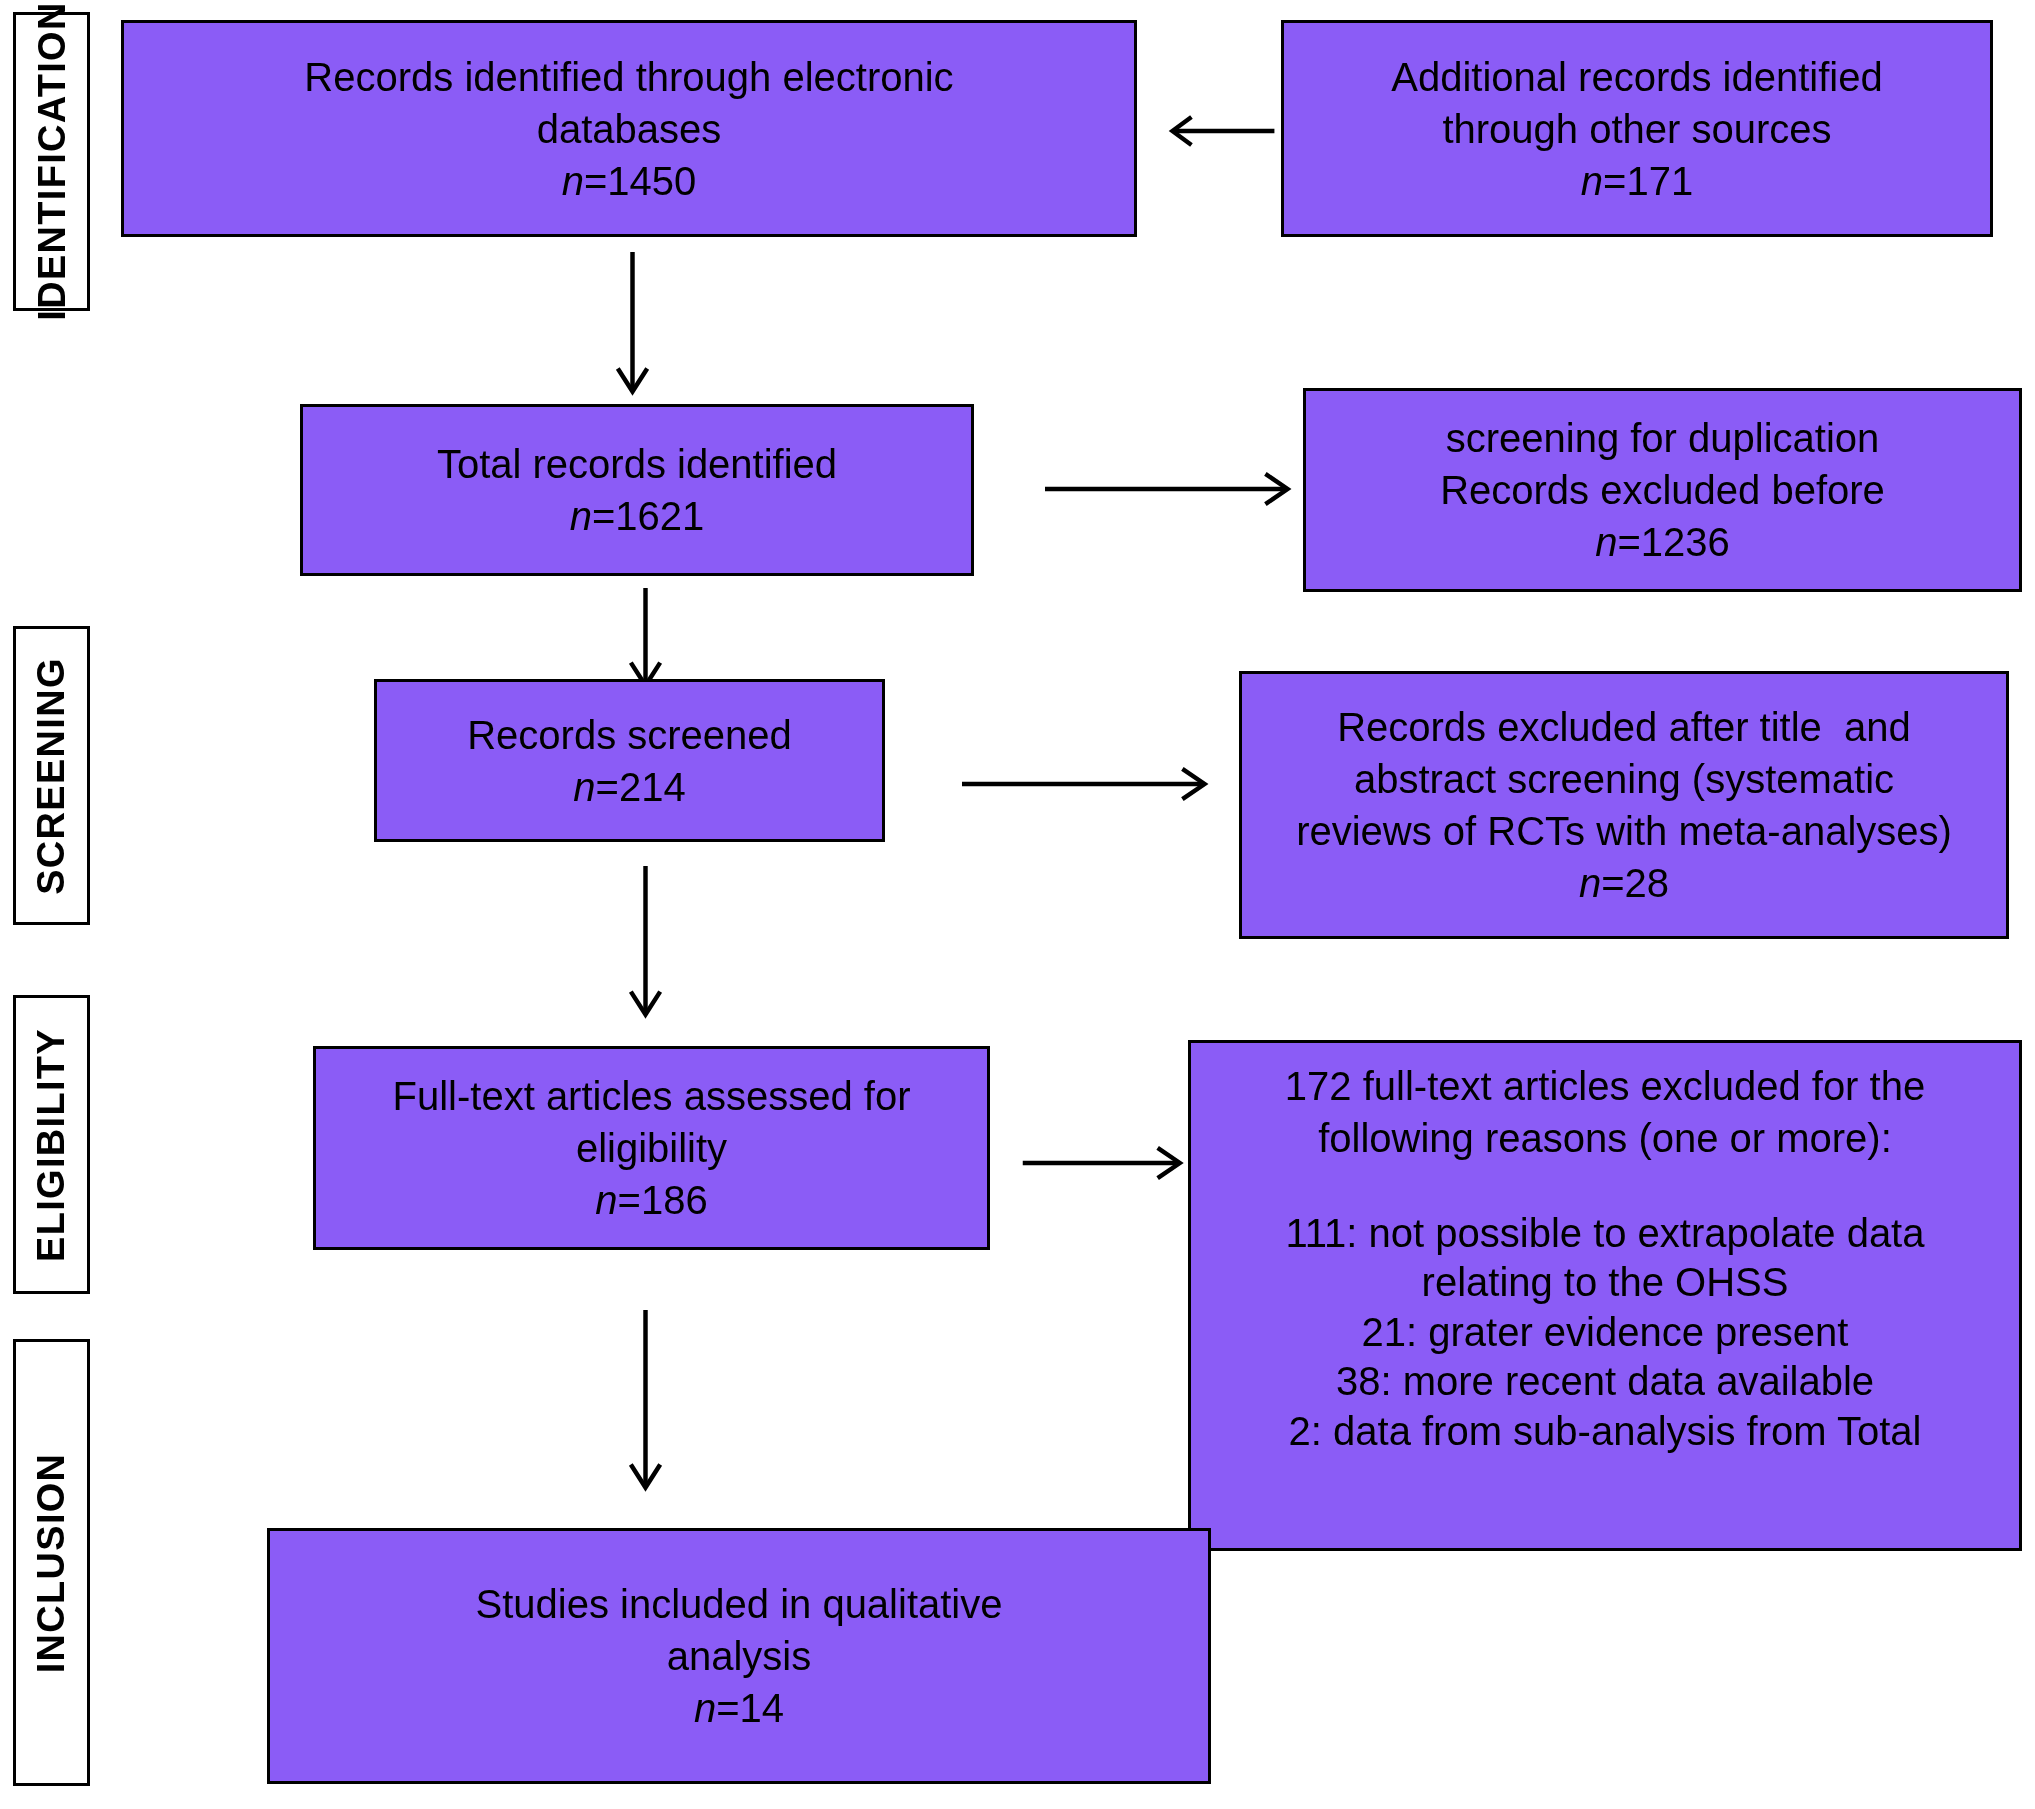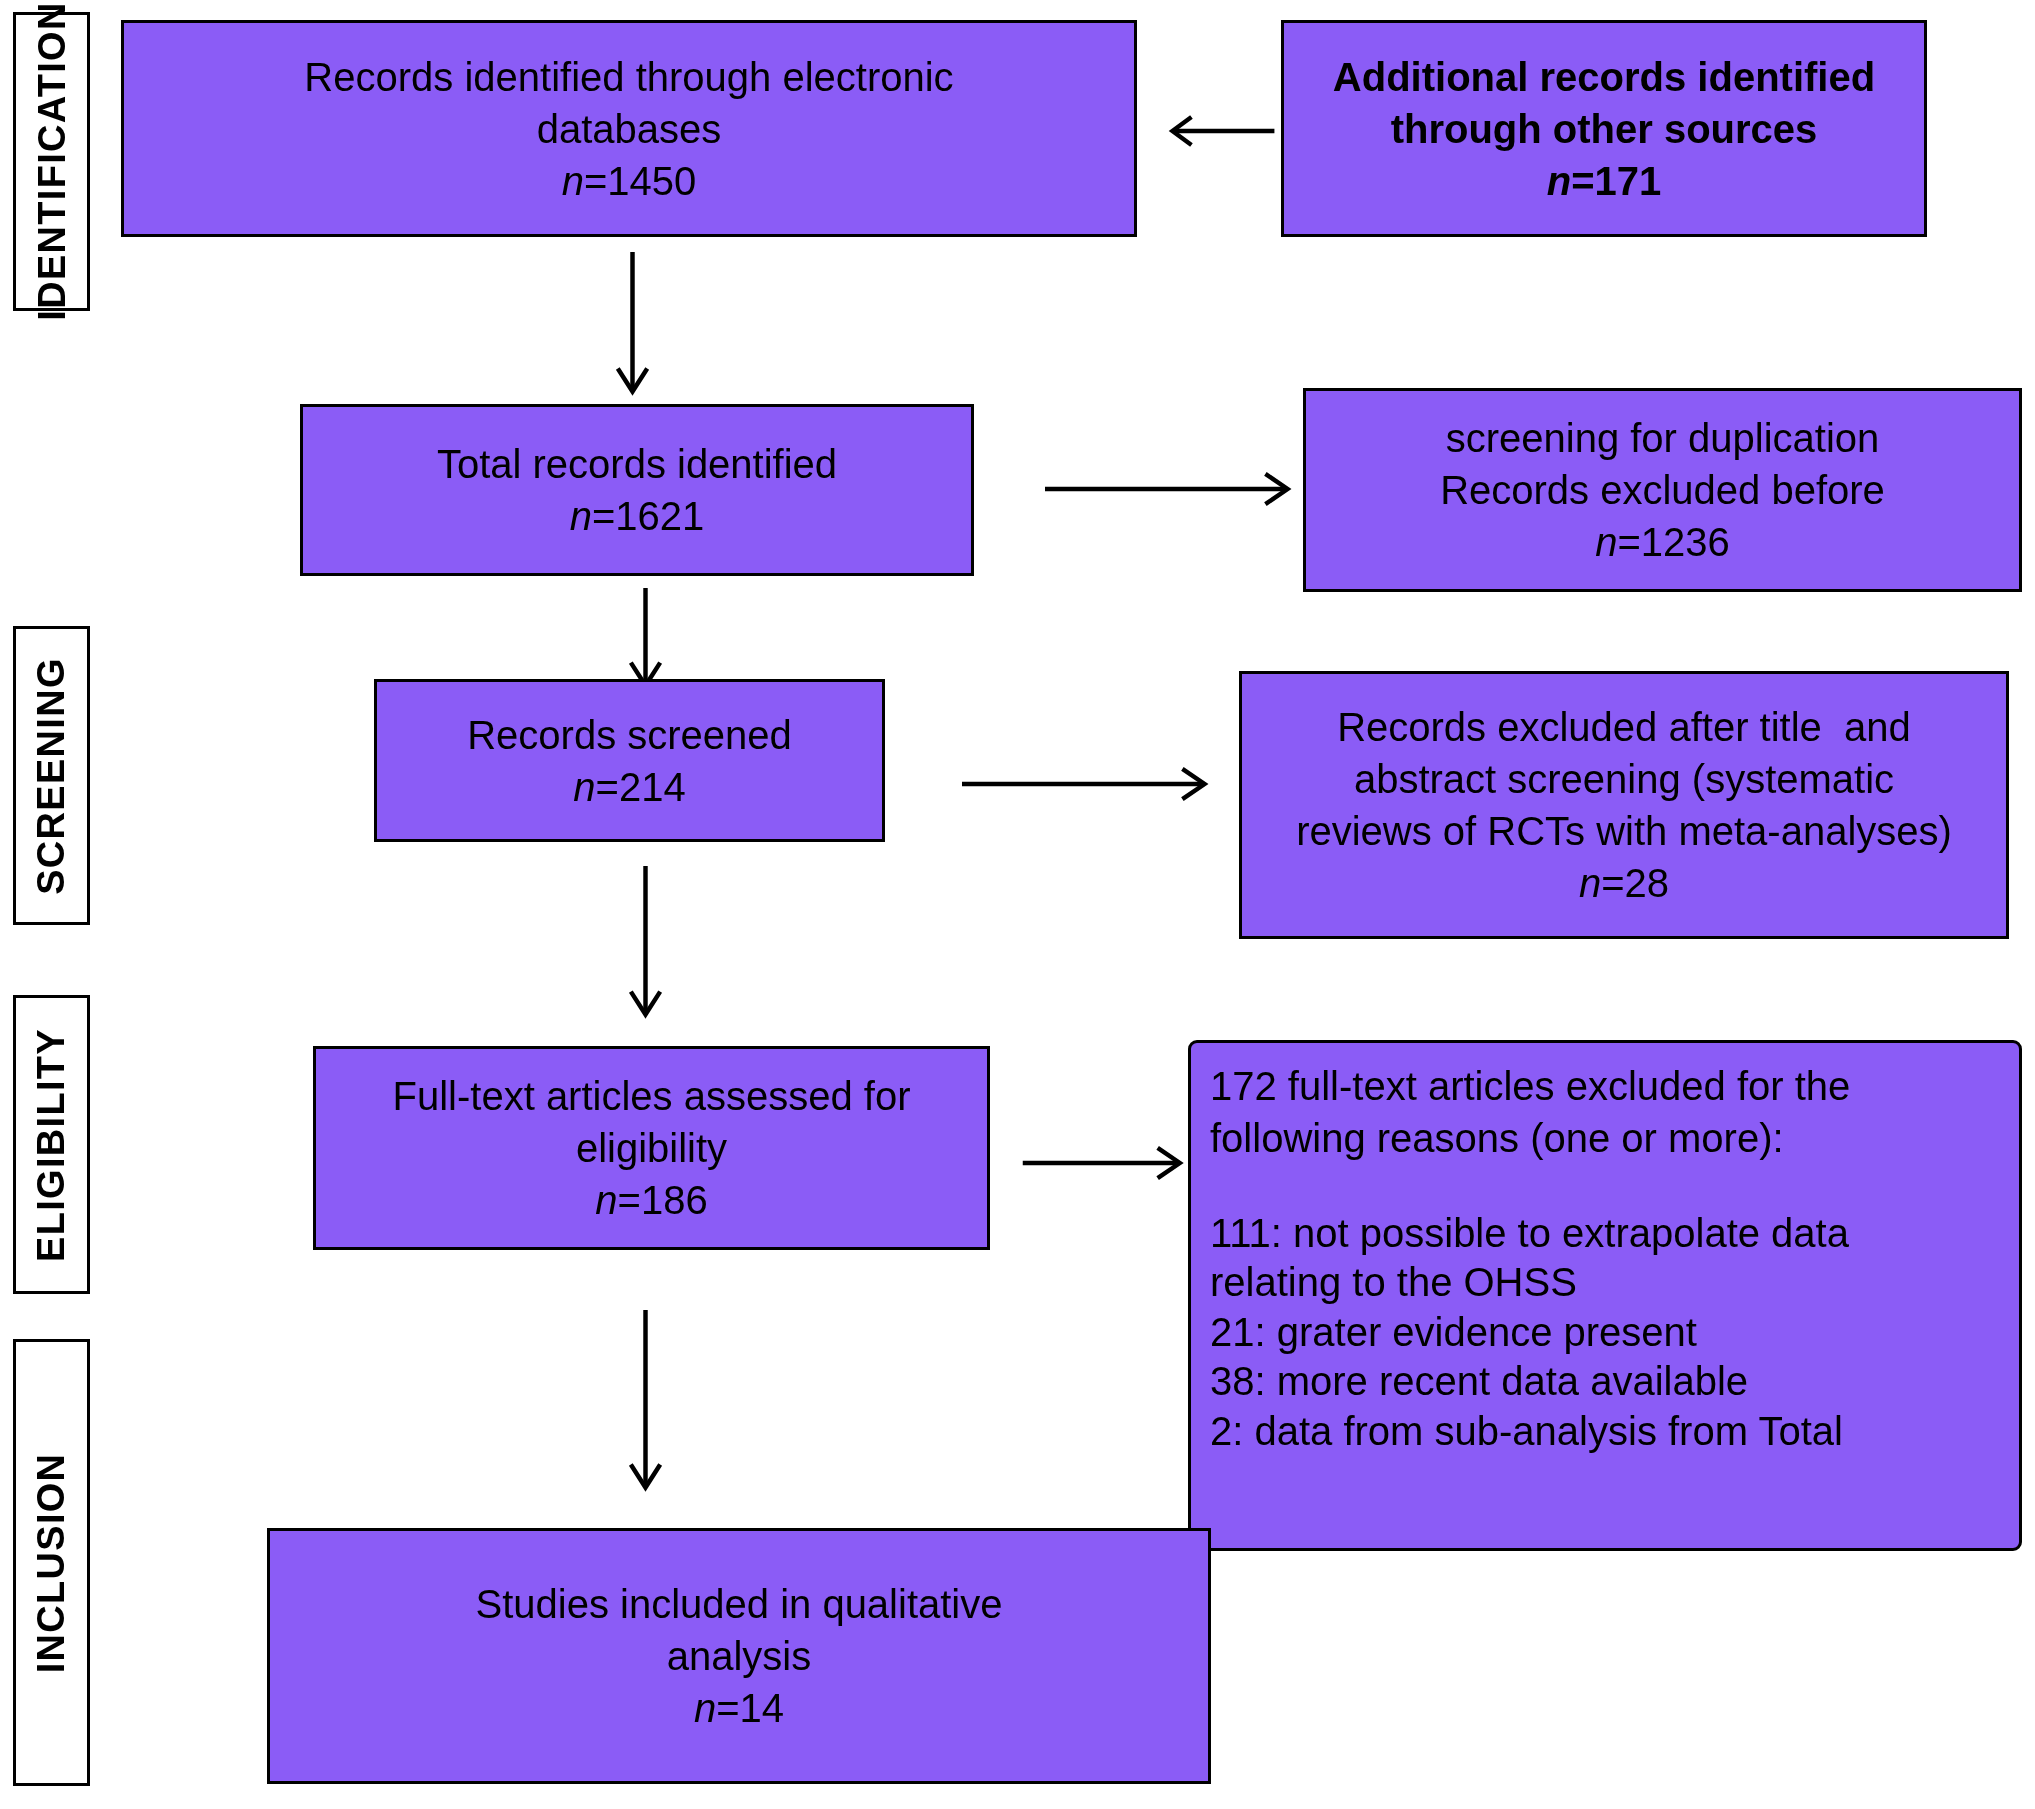--- a/index.html
+++ b/index.html
@@ -48,25 +48,24 @@
     border: 3.2px solid #000;
     background: #8b5cf6;
     display: flex;
     flex-direction: column;
     align-items: center;
     justify-content: center;
     text-align: center;
     padding: 6.4px 15.3px;
   }
   .box.left-align {
-    align-items: flex-start;
+    align-items: center;
     text-align: left;
     justify-content: flex-start;
     padding: 16.6px 19px;
-    border-radius: 9px;
   }
   .line {
     font-size: 40px;
     line-height: 1.30;
     white-space: pre-wrap;
   }
   .nline {
     font-size: 40px;
     line-height: 1.30;
   }
@@ -109,21 +108,21 @@
   <div class="node stage" style="left:12.8px; top:1339px; width:77px; height:447px;">
     <span class="stage-text">INCLUSION</span>
   </div>
 
   <div class="node box" style="left:121px; top:20.4px; width:1016px; height:217px;">
     <div class="line">Records identified through electronic</div>
     <div class="line">databases</div>
     <div class="nline"><i>n</i><span>=1450</span></div>
   </div>
 
-  <div class="node box" style="left:1281px; top:20.4px; width:646px; height:217px;font-weight:bold;">
+  <div class="node box" style="left:1281px; top:20.4px; width:712px; height:217px;">
     <div class="line">Additional records identified</div>
     <div class="line">through other sources</div>
     <div class="nline"><i>n</i><span>=171</span></div>
   </div>
 
   <div class="arrow-v" style="left:1163px; top:112px; width:112px; height:38px;">
     <svg width="112" height="38" viewBox="0 0 175 60">
       <line x1="175" y1="30" x2="18" y2="30" stroke="#000" stroke-width="7"></line>
       <polyline points="44,8 14,30 44,52" fill="none" stroke="#000" stroke-width="7"></polyline>
     </svg>

